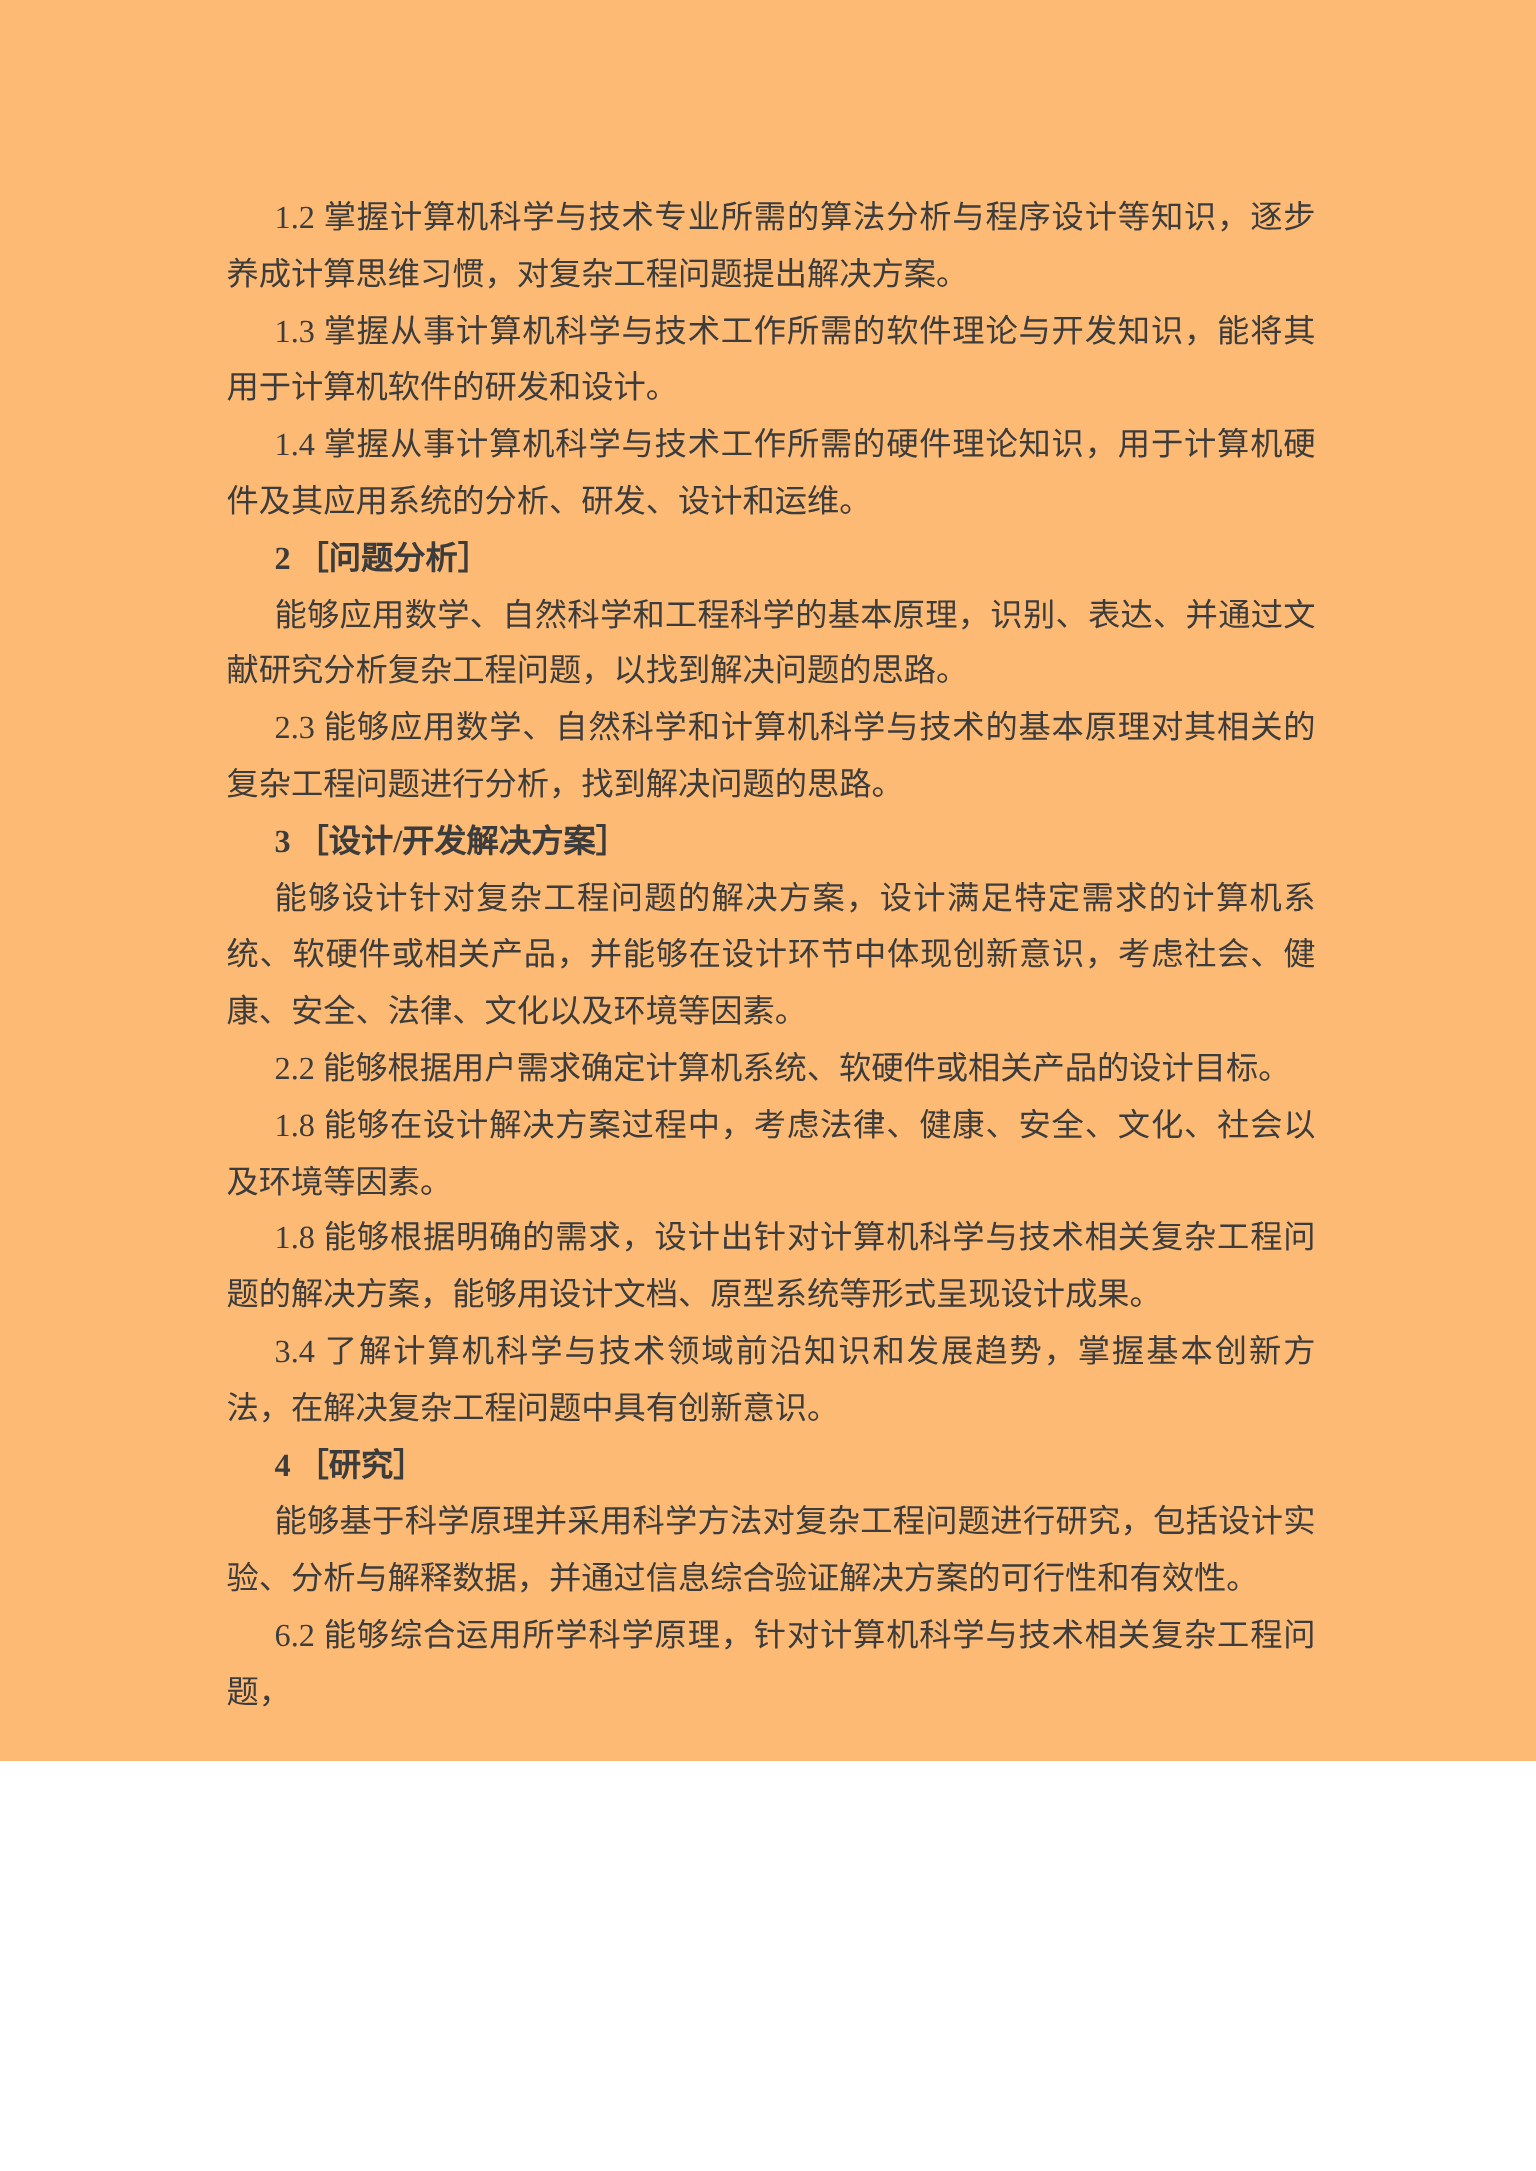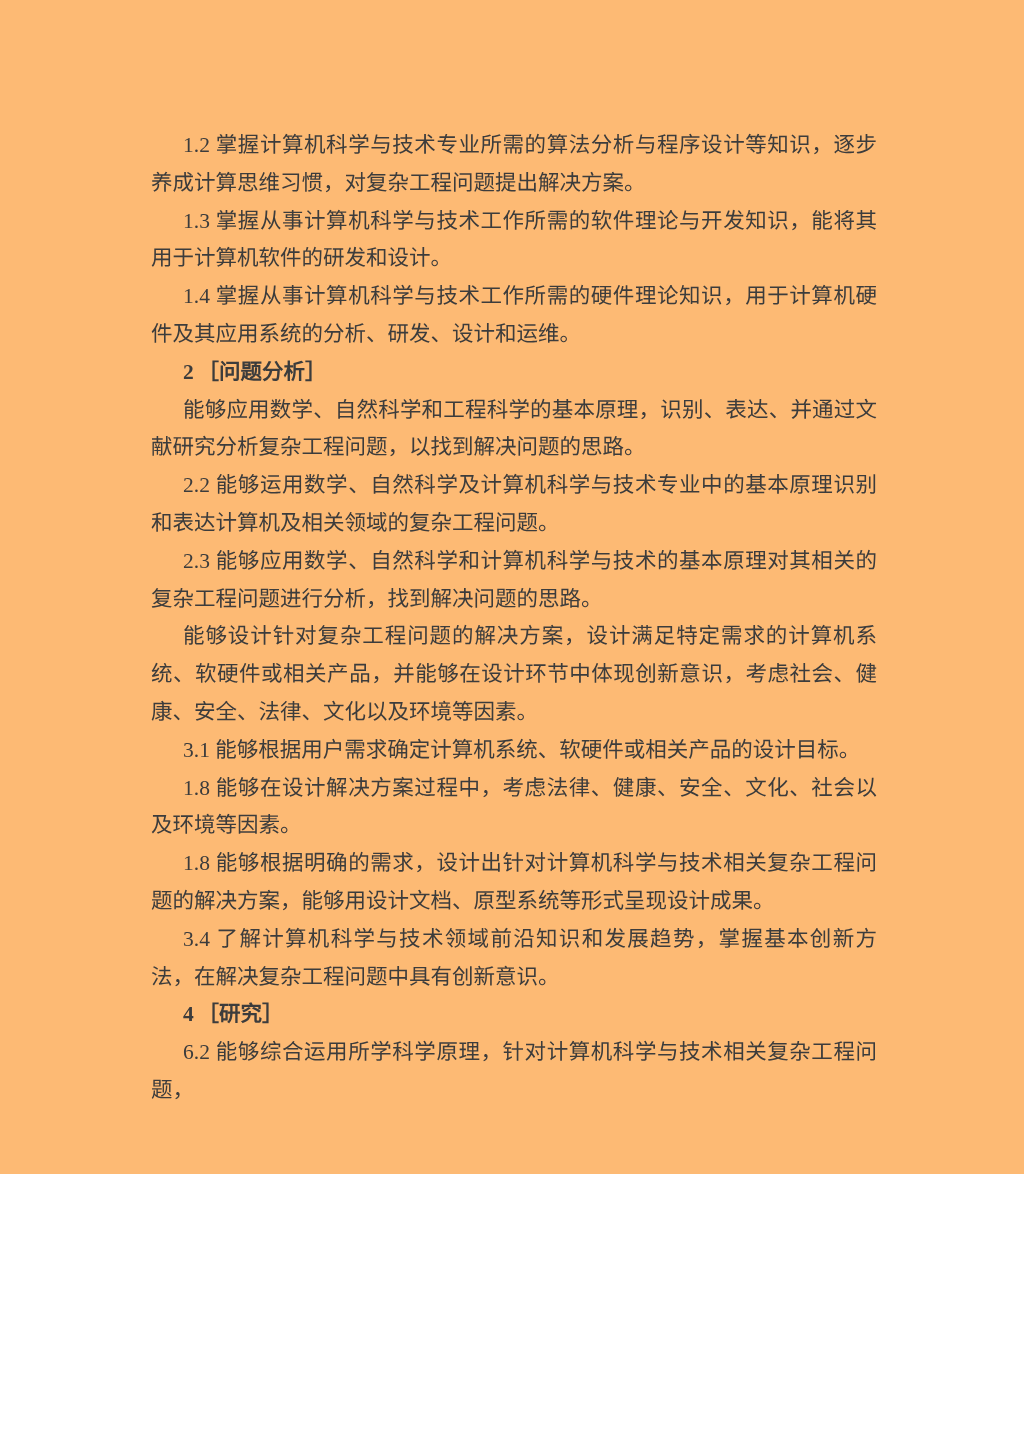--- a/index.html
+++ b/index.html
@@ -46,28 +46,29 @@
 <div class="page">
   <div class="content">
 
     <p>1.2 掌握计算机科学与技术专业所需的算法分析与程序设计等知识，逐步养成计算思维习惯，对复杂工程问题提出解决方案。</p>
     <p>1.3 掌握从事计算机科学与技术工作所需的软件理论与开发知识，能将其用于计算机软件的研发和设计。</p>
     <p>1.4 掌握从事计算机科学与技术工作所需的硬件理论知识，用于计算机硬件及其应用系统的分析、研发、设计和运维。</p>
 
     <p class="heading"><span class="section-num">2</span><span class="section-label">［问题分析］</span></p>
 
     <p>能够应用数学、自然科学和工程科学的基本原理，识别、表达、并通过文献研究分析复杂工程问题，以找到解决问题的思路。</p>
-    <p>2.2 能够运用数学、自然科学及计算机科学与技术专业中的基本原理识别和表达计算机及相关领域的复杂工程问题。</p>
     <p>2.3 能够应用数学、自然科学和计算机科学与技术的基本原理对其相关的复杂工程问题进行分析，找到解决问题的思路。</p>
 
+    <p class="heading"><span class="section-num">3</span><span class="section-label">［设计/开发解决方案］</span></p>
 
     <p>能够设计针对复杂工程问题的解决方案，设计满足特定需求的计算机系统、软硬件或相关产品，并能够在设计环节中体现创新意识，考虑社会、健康、安全、法律、文化以及环境等因素。</p>
-    <p>3.1 能够根据用户需求确定计算机系统、软硬件或相关产品的设计目标。</p>
+    <p>2.2 能够根据用户需求确定计算机系统、软硬件或相关产品的设计目标。</p>
     <p>1.8 能够在设计解决方案过程中，考虑法律、健康、安全、文化、社会以及环境等因素。</p>
     <p>1.8 能够根据明确的需求，设计出针对计算机科学与技术相关复杂工程问题的解决方案，能够用设计文档、原型系统等形式呈现设计成果。</p>
     <p>3.4 了解计算机科学与技术领域前沿知识和发展趋势，掌握基本创新方法，在解决复杂工程问题中具有创新意识。</p>
 
     <p class="heading"><span class="section-num">4</span><span class="section-label">［研究］</span></p>
 
+    <p>能够基于科学原理并采用科学方法对复杂工程问题进行研究，包括设计实验、分析与解释数据，并通过信息综合验证解决方案的可行性和有效性。</p>
     <p>6.2 能够综合运用所学科学原理，针对计算机科学与技术相关复杂工程问题，</p>
 
   </div>
 </div>
 
 </body></html>

